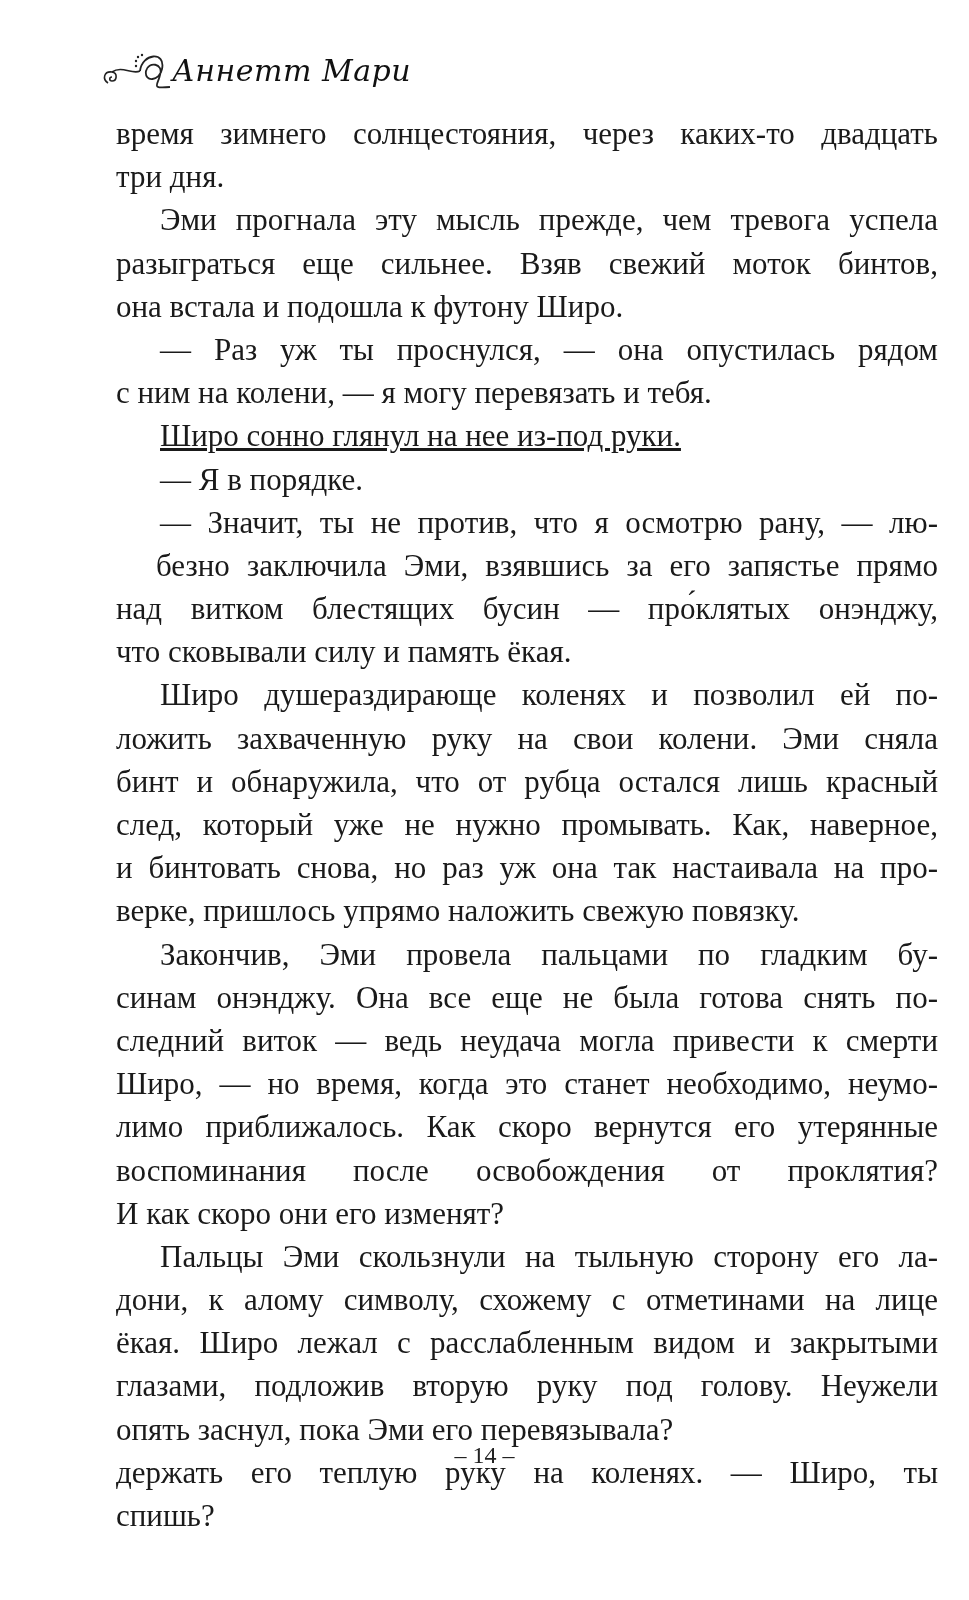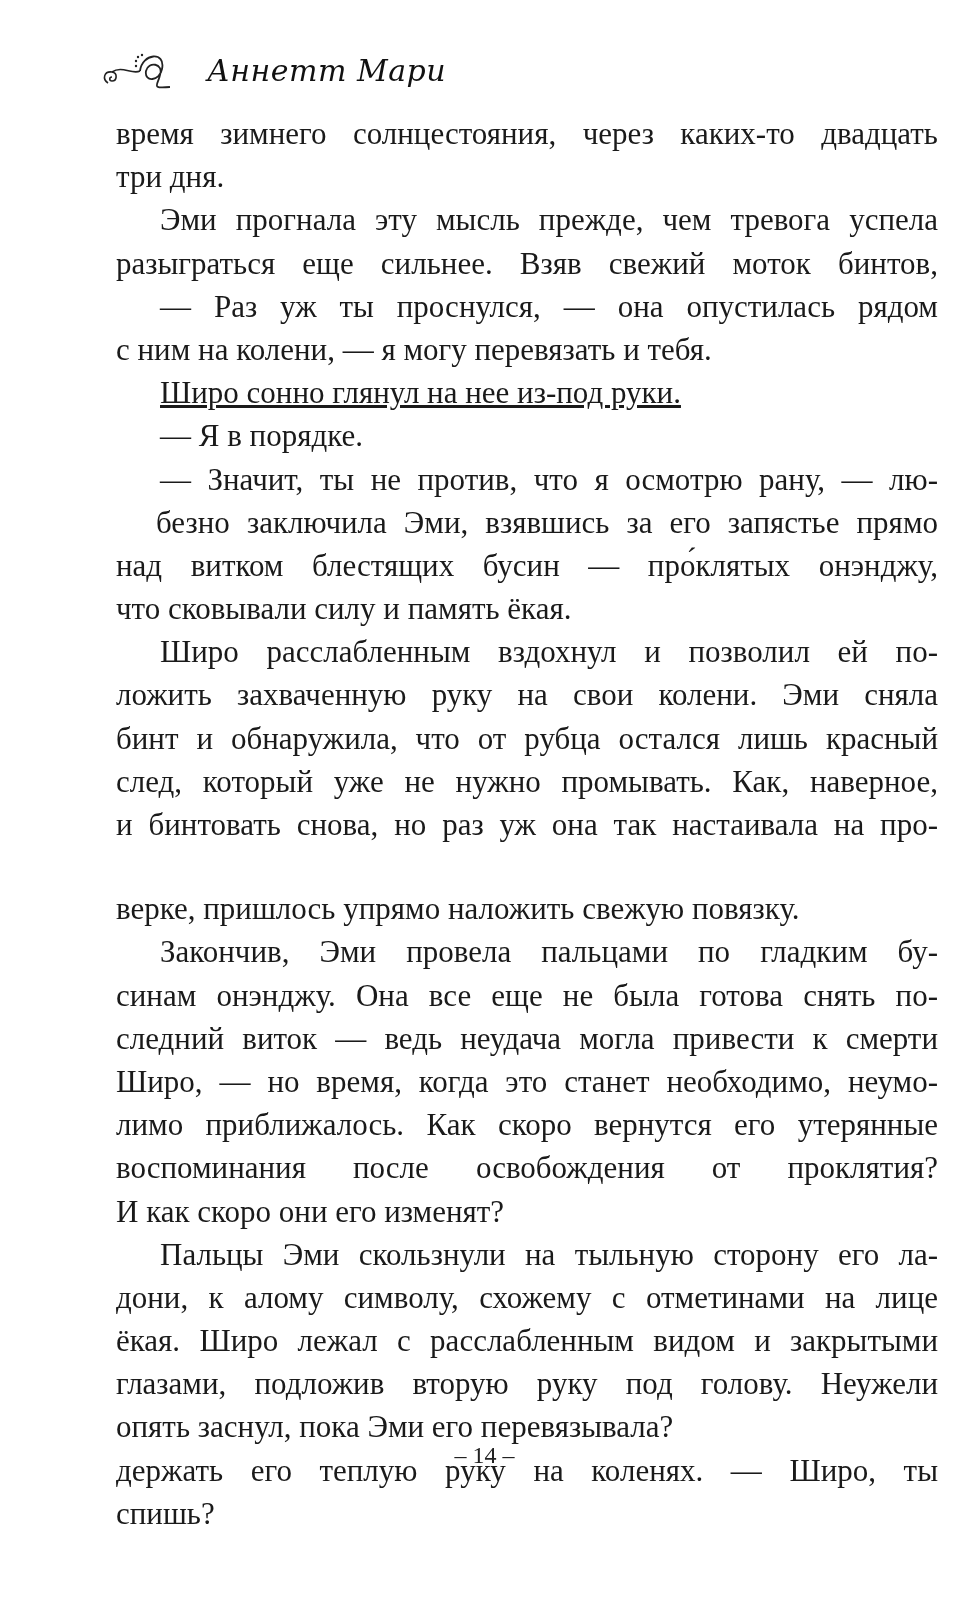--- a/index.html
+++ b/index.html
@@ -4,21 +4,21 @@
   <style>
     html, body { margin: 0; padding: 0; background: #ffffff; }
     body { width: 969px; height: 1600px; position: relative; overflow: hidden; color: #1a1a1a; }
     .header {
       position: absolute; left: 100px; top: 40px; height: 60px;
       display: flex; align-items: center;
     }
     .flourish { width: 70px; height: 50px; margin-right: 2px; }
     .running-title {
       font-family: "DejaVu Serif", serif; font-style: italic;
-      font-size: 30px; letter-spacing: 0.5px; color: #111; margin-left: 35px;
+      font-size: 30px; letter-spacing: 0.5px; color: #111;
     }
     .body-text {
       position: absolute; left: 116px; top: 112px; width: 822px;
       font-family: "Liberation Serif", serif;
       font-size: 31px; line-height: 43.2px; color: #1a1a1a;
       text-align: justify;
     }
     .line {
       display: block; height: 43.2px; white-space: nowrap;
       text-align-last: justify; text-align: justify;
@@ -45,34 +45,35 @@
     <path d="M40 26 C 42 8, 66 6, 62 24 C 60 36, 44 38, 46 26 C 48 16, 64 18, 60 30 C 58 40, 50 44, 70 42" fill="none" stroke="#222" stroke-width="1.8"></path>
   </svg>
   <span class="running-title">Аннетт Мари</span>
 </div>
 
 <div class="body-text" id="body-text">
     <span class="line" style="display: block; width: auto;">время зимнего солнцестояния, через каких-то двадцать</span>
     <span class="line last" style="display: block; width: auto;">три дня.</span>
     <span class="line indent" style="display: block; width: auto;">Эми прогнала эту мысль прежде, чем тревога успела</span>
     <span class="line" style="display: block; width: auto;">разыграться еще сильнее. Взяв свежий моток бинтов,</span>
+    <span class="line last" style="display: block; width: auto;">она встала и подошла к футону Широ.</span>
     <span class="line indent" style="display: block; width: auto;">— Раз уж ты проснулся, — она опустилась рядом</span>
     <span class="line last" style="display: block; width: auto;">с ним на колени, — я могу перевязать и тебя.</span>
     <span class="line indent last" style="display: block; width: auto; text-decoration: underline;">Широ сонно глянул на нее из-под руки.</span>
     <span class="line indent last" style="display: block; width: auto;">— Я в порядке.</span>
     <span class="line indent" style="display: block; width: auto;">— Значит, ты не против, что я осмотрю рану, — лю-</span>
     <span class="line" style="display: block; width: auto; margin-left: 40px;">безно заключила Эми, взявшись за его запястье прямо</span>
     <span class="line" style="display: block; width: auto;">над витком блестящих бусин — про́клятых онэнджу,</span>
     <span class="line last" style="display: block; width: auto;">что сковывали силу и память ёкая.</span>
-    <span class="line indent" style="display: block; width: auto;">Широ расслабленным вздохнул и позволил ей по-</span>
+    <span class="line indent" style="display: block; width: auto;">Широ душераздирающе коленях и позволил ей по-</span>
     <span class="line" style="display: block; width: auto;">ложить захваченную руку на свои колени. Эми сняла</span>
     <span class="line" style="display: block; width: auto;">бинт и обнаружила, что от рубца остался лишь красный</span>
     <span class="line" style="display: block; width: auto;">след, который уже не нужно промывать. Как, наверное,</span>
     <span class="line" style="display: block; width: auto;">и бинтовать снова, но раз уж она так настаивала на про-</span>
-    <span class="line last" style="display: block; width: auto; margin-top: 41px;">верке, пришлось упрямо наложить свежую повязку.</span>
+    <span class="line last" style="display: block; width: auto;">верке, пришлось упрямо наложить свежую повязку.</span>
     <span class="line indent" style="display: block; width: auto;">Закончив, Эми провела пальцами по гладким бу-</span>
     <span class="line" style="display: block; width: auto;">синам онэнджу. Она все еще не была готова снять по-</span>
     <span class="line" style="display: block; width: auto;">следний виток — ведь неудача могла привести к смерти</span>
     <span class="line" style="display: block; width: auto;">Широ, — но время, когда это станет необходимо, неумо-</span>
     <span class="line" style="display: block; width: auto;">лимо приближалось. Как скоро вернутся его утерянные</span>
     <span class="line" style="display: block; width: auto;">воспоминания после освобождения от проклятия?</span>
     <span class="line last" style="display: block; width: auto;">И как скоро они его изменят?</span>
     <span class="line indent" style="display: block; width: auto;">Пальцы Эми скользнули на тыльную сторону его ла-</span>
     <span class="line" style="display: block; width: auto;">дони, к алому символу, схожему с отметинами на лице</span>
     <span class="line" style="display: block; width: auto;">ёкая. Широ лежал с расслабленным видом и закрытыми</span>

